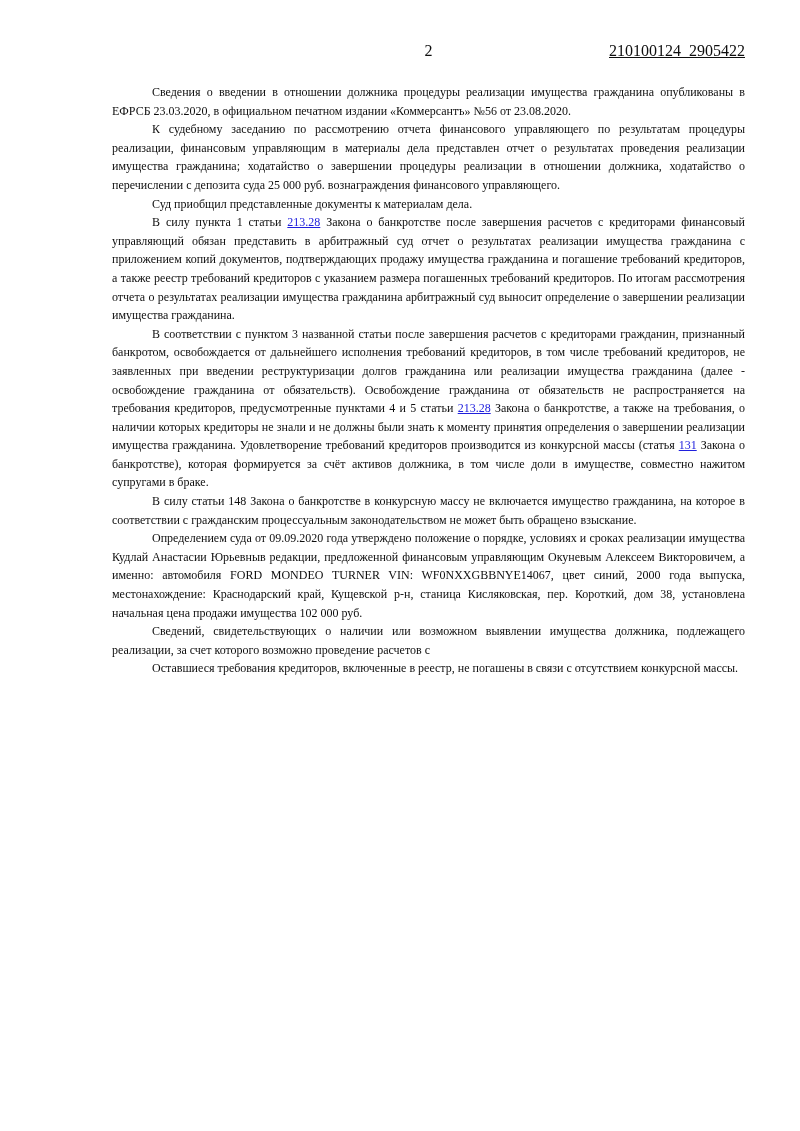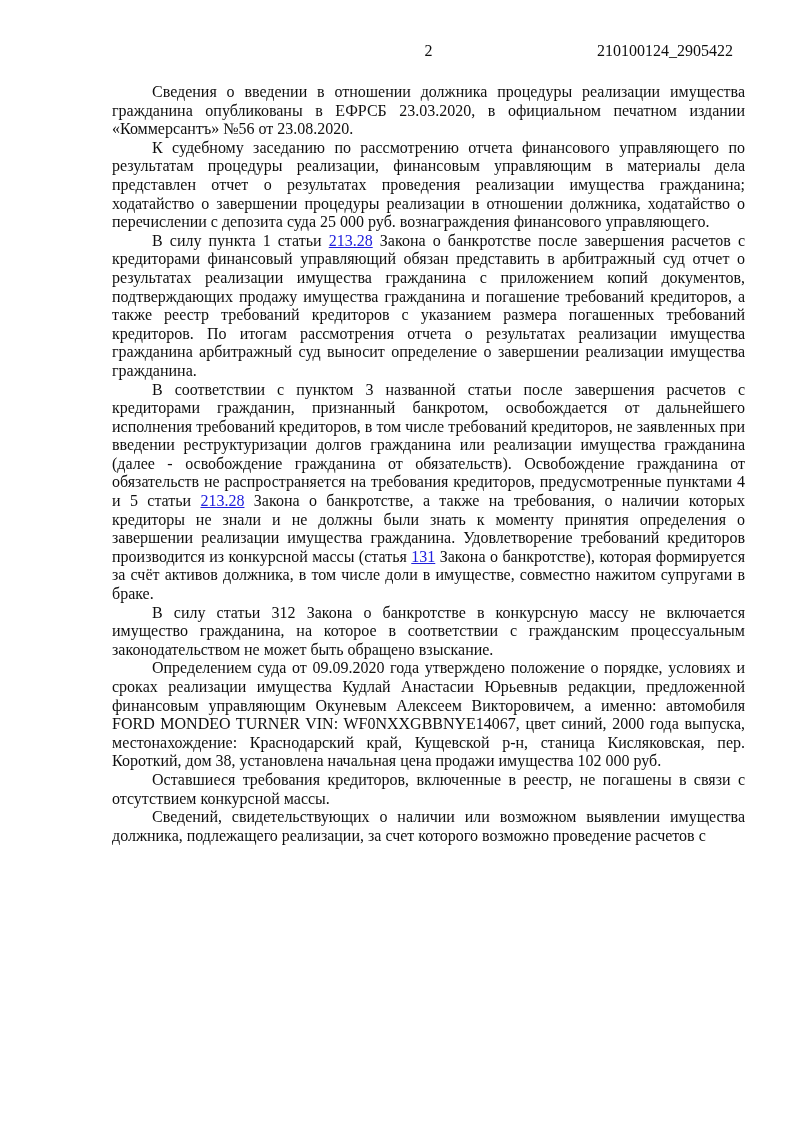--- a/index.html
+++ b/index.html
@@ -31,30 +31,31 @@
   }
   .page-number {
     position: absolute;
     left: 0;
     right: 0;
     top: 0;
     text-align: center;
   }
   .doc-id {
     position: absolute;
-    right: 12px;
+    right: 0;
     top: 0;
     white-space: nowrap;
+    text-decoration: underline;
   }
   .page-body {
     position: absolute;
     top: 83px;
     left: 112px;
     width: 633px;
-    font-size: 16px;
+    font-size: 12px;
     line-height: 18.6px;
     text-align: justify;
     text-justify: inter-word;
   }
   .para {
     margin: 0;
     padding: 0;
     text-indent: 40px;
   }
   a.statute-link {
@@ -65,20 +66,21 @@
 <body>
 
 <div class="page">
   <div class="page-header">
     <span class="page-number">2</span>
     <span class="doc-id">210100124_2905422</span>
   </div>
   <div class="page-body" id="document-body">
       <p class="para"><span>Сведения о введении в отношении должника процедуры реализации имущества гражданина опубликованы в ЕФРСБ 23.03.2020, в официальном печатном издании «Коммерсантъ»  №56 от 23.08.2020.</span></p>
       <p class="para"><span>К судебному заседанию по рассмотрению отчета финансового управляющего по результатам процедуры реализации, финансовым управляющим в материалы дела представлен отчет о результатах проведения реализации имущества гражданина; ходатайство о завершении процедуры реализации в отношении должника, ходатайство о перечислении с депозита суда 25&nbsp;000 руб. вознаграждения финансового управляющего.</span></p>
+      <p class="para"><span>Суд приобщил представленные документы к материалам дела.</span></p>
       <p class="para"><span>В силу пункта 1 статьи </span><a class="statute-link" href="#" style="color: rgb(32, 32, 221);">213.28</a><span> Закона о банкротстве после завершения расчетов с кредиторами финансовый управляющий обязан представить в арбитражный суд отчет о результатах реализации имущества гражданина с приложением копий документов, подтверждающих продажу имущества гражданина и погашение требований кредиторов, а также реестр требований кредиторов с указанием размера погашенных требований кредиторов. По итогам рассмотрения отчета о результатах реализации имущества гражданина арбитражный суд выносит определение о завершении реализации имущества гражданина.</span></p>
       <p class="para"><span>В соответствии с пунктом 3 названной статьи после завершения расчетов с кредиторами гражданин, признанный банкротом, освобождается от дальнейшего исполнения требований кредиторов, в том числе требований кредиторов, не заявленных при введении реструктуризации долгов гражданина или реализации имущества гражданина (далее - освобождение гражданина от обязательств). Освобождение гражданина от обязательств не распространяется на требования кредиторов, предусмотренные пунктами 4 и 5 статьи </span><a class="statute-link" href="#" style="color: rgb(32, 32, 221);">213.28</a><span> Закона о банкротстве, а также на требования, о наличии которых кредиторы не знали и не должны были знать к моменту принятия определения о завершении реализации имущества гражданина. Удовлетворение требований кредиторов производится из конкурсной массы (статья </span><a class="statute-link" href="#" style="color: rgb(32, 32, 221);">131</a><span> Закона о банкротстве), которая формируется за счёт активов должника, в том числе доли в имуществе, совместно нажитом супругами в браке.</span></p>
-      <p class="para"><span>В силу статьи 312 Закона о банкротстве в конкурсную массу не включается имущество гражданина, на которое в соответствии с гражданским процессуальным законодательством не может быть обращено взыскание.</span></p>
+      <p class="para"><span>В силу статьи 148 Закона о банкротстве в конкурсную массу не включается имущество гражданина, на которое в соответствии с гражданским процессуальным законодательством не может быть обращено взыскание.</span></p>
       <p class="para"><span>Определением суда от 09.09.2020 года утверждено положение о порядке, условиях и сроках реализации имущества Кудлай Анастасии Юрьевныв редакции, предложенной финансовым управляющим Окуневым Алексеем Викторовичем, а именно: автомобиля FORD MONDEO TURNER VIN: WF0NXXGBBNYE14067, цвет синий, 2000 года выпуска, местонахождение: Краснодарский край, Кущевской р-н, станица Кисляковская, пер. Короткий, дом 38,  установлена начальная цена продажи имущества 102&nbsp;000 руб.</span></p>
+      <p class="para"><span>Сведений, свидетельствующих о наличии или возможном выявлении имущества должника, подлежащего реализации, за счет которого возможно проведение расчетов с</span></p>
       <p class="para"><span>Оставшиеся требования кредиторов, включенные в реестр, не погашены в связи с отсутствием конкурсной массы.</span></p>
-      <p class="para"><span>Сведений, свидетельствующих о наличии или возможном выявлении имущества должника, подлежащего реализации, за счет которого возможно проведение расчетов с</span></p>
     </div>
 </div>
 
 </body></html>

